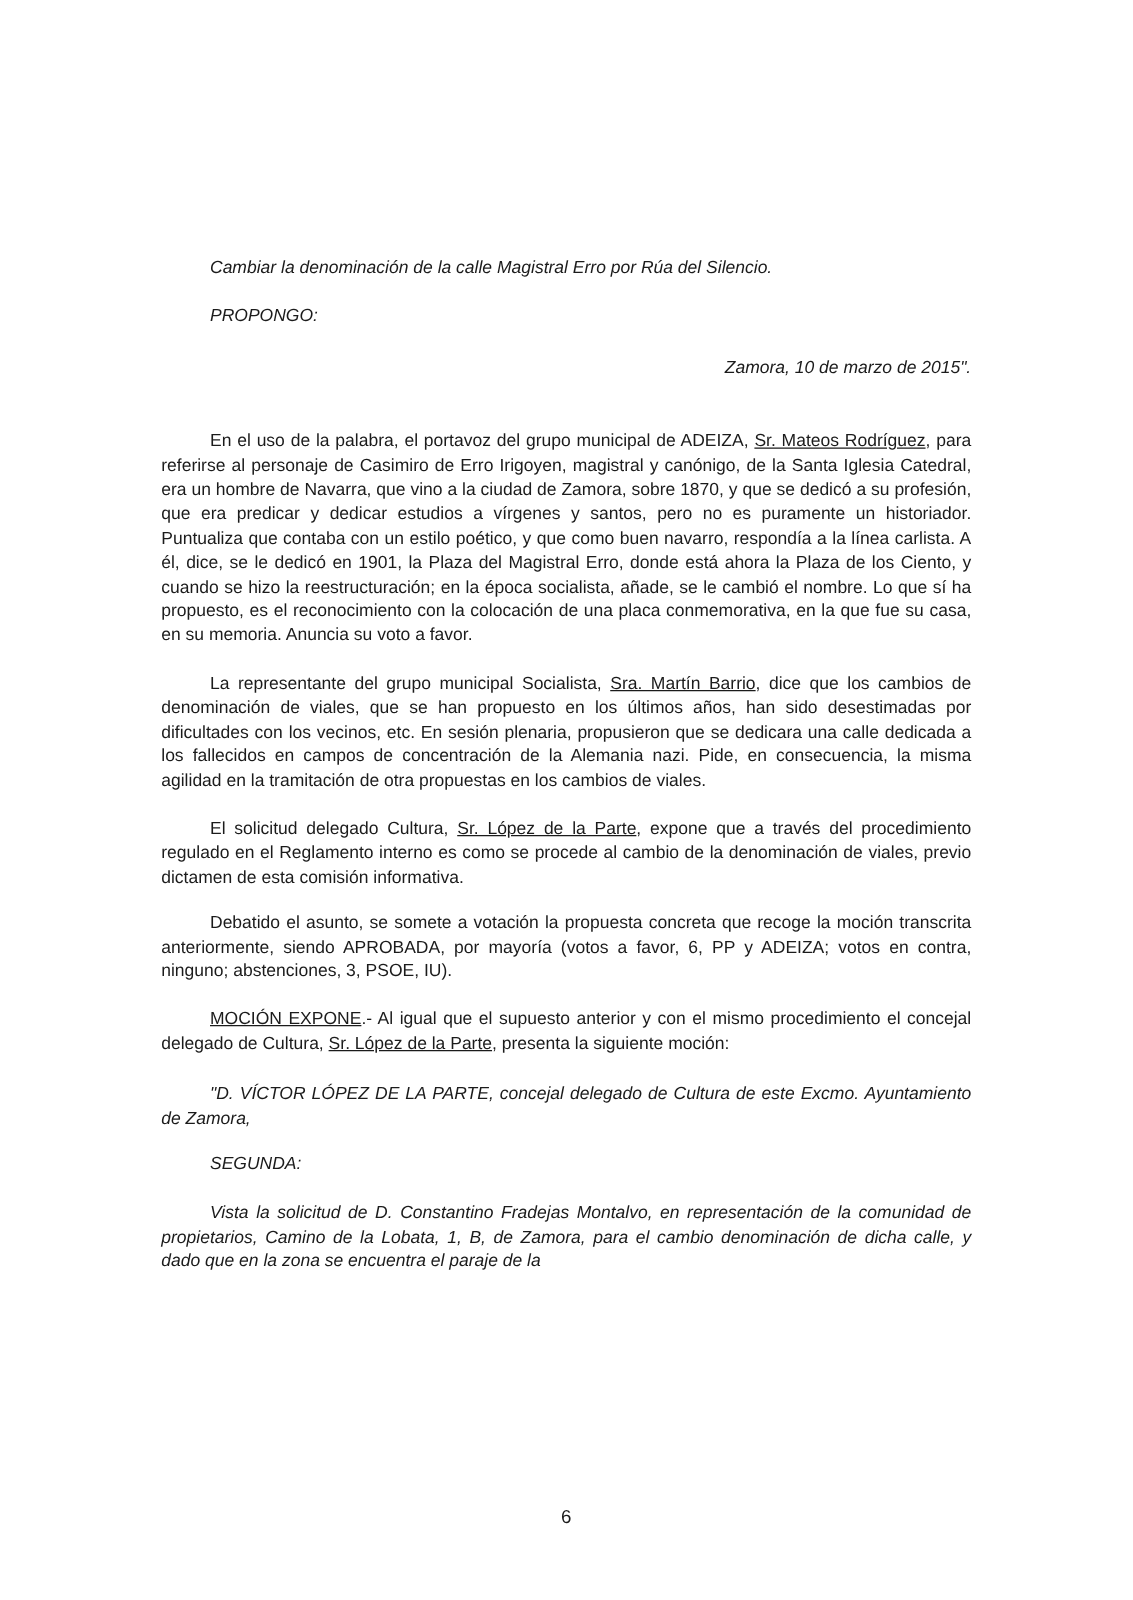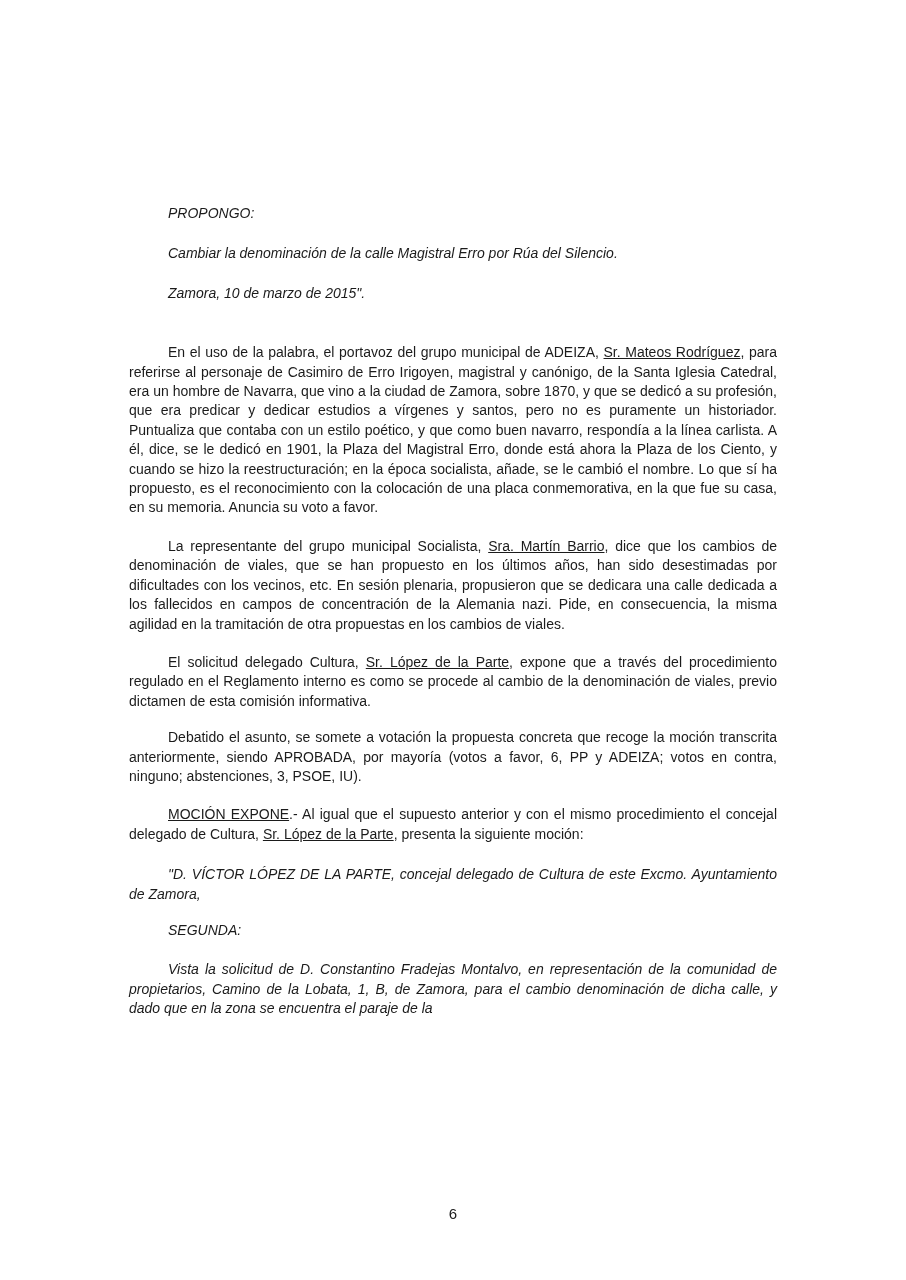--- a/index.html
+++ b/index.html
@@ -26,21 +26,21 @@
     line-height: 19.4px;
     text-align: justify;
     hyphens: none;
   }
   .content p {
     margin: 0;
     padding: 0;
     text-indent: 39px;
   }
   .ital { font-style: italic; }
-  .ctr  { text-align: left; text-indent: 0; }
+  .ctr  { text-align: right; text-indent: 0; }
   .bold-u {
     font-weight: normal;
     text-decoration: underline;
   }
   
   .m21 { margin-bottom: 21px !important; }
   .m20 { margin-bottom: 20px !important; }
   .m19 { margin-bottom: 19px !important; }
   .m17 { margin-bottom: 17px !important; }
   .m40 { margin-bottom: 40px !important; }
@@ -54,23 +54,23 @@
     line-height: 20px;
     color: #1b1b1b;
   }
 </style>
 </head>
 <body>
 
 <div class="page">
   <div class="content">
 
+    <p class="ital m20">Cambiar la denominación de la calle Magistral Erro por Rúa del Silencio.</p>
+
     <p class="ital m21">PROPONGO:</p>
-
-    <p class="ital m20">Cambiar la denominación de la calle Magistral Erro por Rúa del Silencio.</p>
 
     <p class="ital ctr m40">Zamora, 10 de marzo de 2015".</p>
 
 
     <p class="m19"><span>En el uso de la palabra, el portavoz del grupo municipal de ADEIZA, </span><span class="bold-u">Sr. Mateos Rodríguez</span><span>, para referirse al personaje de Casimiro de Erro Irigoyen, magistral y canónigo, de la Santa Iglesia Catedral, era un hombre de Navarra, que vino a la ciudad de Zamora, sobre 1870, y que se dedicó a su profesión, que era predicar y dedicar estudios a vírgenes y santos, pero no es puramente un historiador. Puntualiza que contaba con un estilo poético, y que como buen navarro, respondía a la línea carlista. A él, dice, se le dedicó en 1901, la Plaza del Magistral Erro, donde está ahora la Plaza de los Ciento, y cuando se hizo la reestructuración; en la época socialista, añade, se le cambió el nombre. Lo que sí ha propuesto, es el reconocimiento con la colocación de una placa conmemorativa, en la que fue su casa, en su memoria. Anuncia su voto a favor.</span></p>
 
     <p class="m19"><span>La representante del grupo municipal Socialista, </span><span class="bold-u">Sra. Martín Barrio</span><span>, dice que los cambios de denominación de viales, que se han propuesto en los últimos años, han sido desestimadas por dificultades con los vecinos, etc. En sesión plenaria, propusieron que se dedicara una calle dedicada a los fallecidos en campos de concentración de la Alemania nazi. Pide, en consecuencia, la misma agilidad en la tramitación de otra propuestas en los cambios de viales.</span></p>
 
     <p class="m17"><span>El solicitud delegado Cultura, </span><span class="bold-u">Sr. López de la Parte</span><span>, expone que a través del procedimiento regulado en el Reglamento interno es como se procede al cambio de la denominación de viales,  previo dictamen de esta comisión informativa.</span></p>
 

